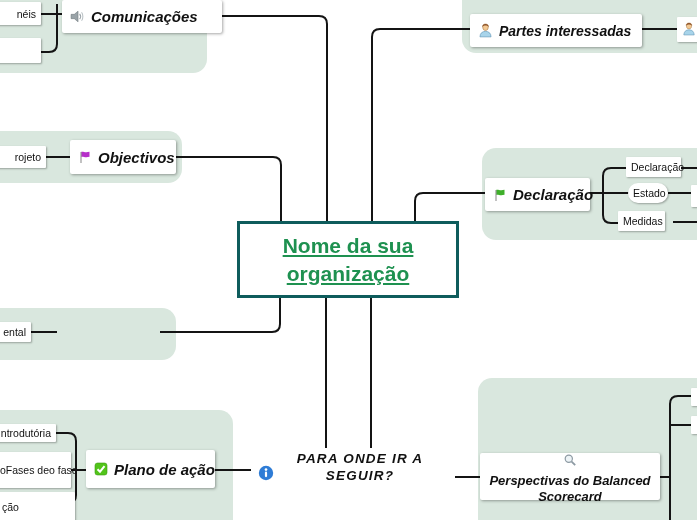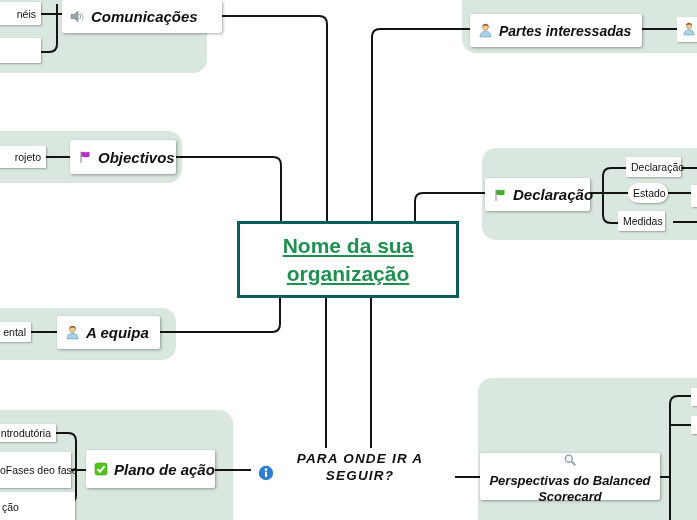--- a/index.html
+++ b/index.html
@@ -112,30 +112,20 @@
   <div class="node" style="left:70px;top:140px;width:106px;height:34px;box-sizing:border-box;">
     <span class="icon">
       <svg width="14" height="14" viewBox="0 0 14 14">
           <path d="M3 2 C5 0.8 6.5 3.2 11.5 1.8 L11.5 6.8 C6.5 8.2 5 5.8 3 7 Z" fill="#b62fc9"></path>
           <line x1="3" y1="2" x2="3" y2="13" stroke="#999999" stroke-width="1.2"></line>
         </svg>
     </span>
     <span>Objectivos</span>
   </div>
 
-  <div class="node" style="left:57px;top:316px;width:103px;height:33px;box-sizing:border-box;">
-    <span class="icon">
-      <svg width="15" height="15" viewBox="0 0 14 14">
-          <path d="M4.3 3.2 C4.3 1.9 5.3 1 7 1 C8.7 1 9.7 1.9 9.7 3.2 L9.4 4.8 C9.4 6 8.4 6.9 7 6.9 C5.6 6.9 4.6 6 4.6 4.8 Z" fill="#f3c993" stroke="#9c6b35" stroke-width="0.5"></path>
-          <path d="M4.2 3.4 C4.2 1.9 5.3 0.9 7 0.9 C8.7 0.9 9.8 1.9 9.8 3.4 L9.4 3.4 C9 2.6 8 2.4 7 2.4 C6 2.4 5 2.6 4.6 3.4 Z" fill="#8a4f27"></path>
-          <path d="M1.8 13 C1.8 9.8 3.8 7.8 7 7.8 C10.2 7.8 12.2 9.8 12.2 13 Z" fill="#a8d4ea" stroke="#5b8fae" stroke-width="0.5"></path>
-        </svg>
-    </span>
-    <span>A equipa</span>
-  </div>
 
   <div class="node" style="left:86px;top:450px;width:129px;height:38px;box-sizing:border-box;">
     <span class="icon">
       <svg width="14" height="14" viewBox="0 0 14 14">
           <rect x="1" y="1" width="12" height="12" rx="2.5" fill="#52c41a" stroke="#3a9a10" stroke-width="0.6"></rect>
           <path d="M3.5 7.2 L6 9.7 L10.5 4.2" stroke="#ffffff" stroke-width="2" fill="none"></path>
         </svg>
     </span>
     <span>Plano de ação</span>
   </div>

